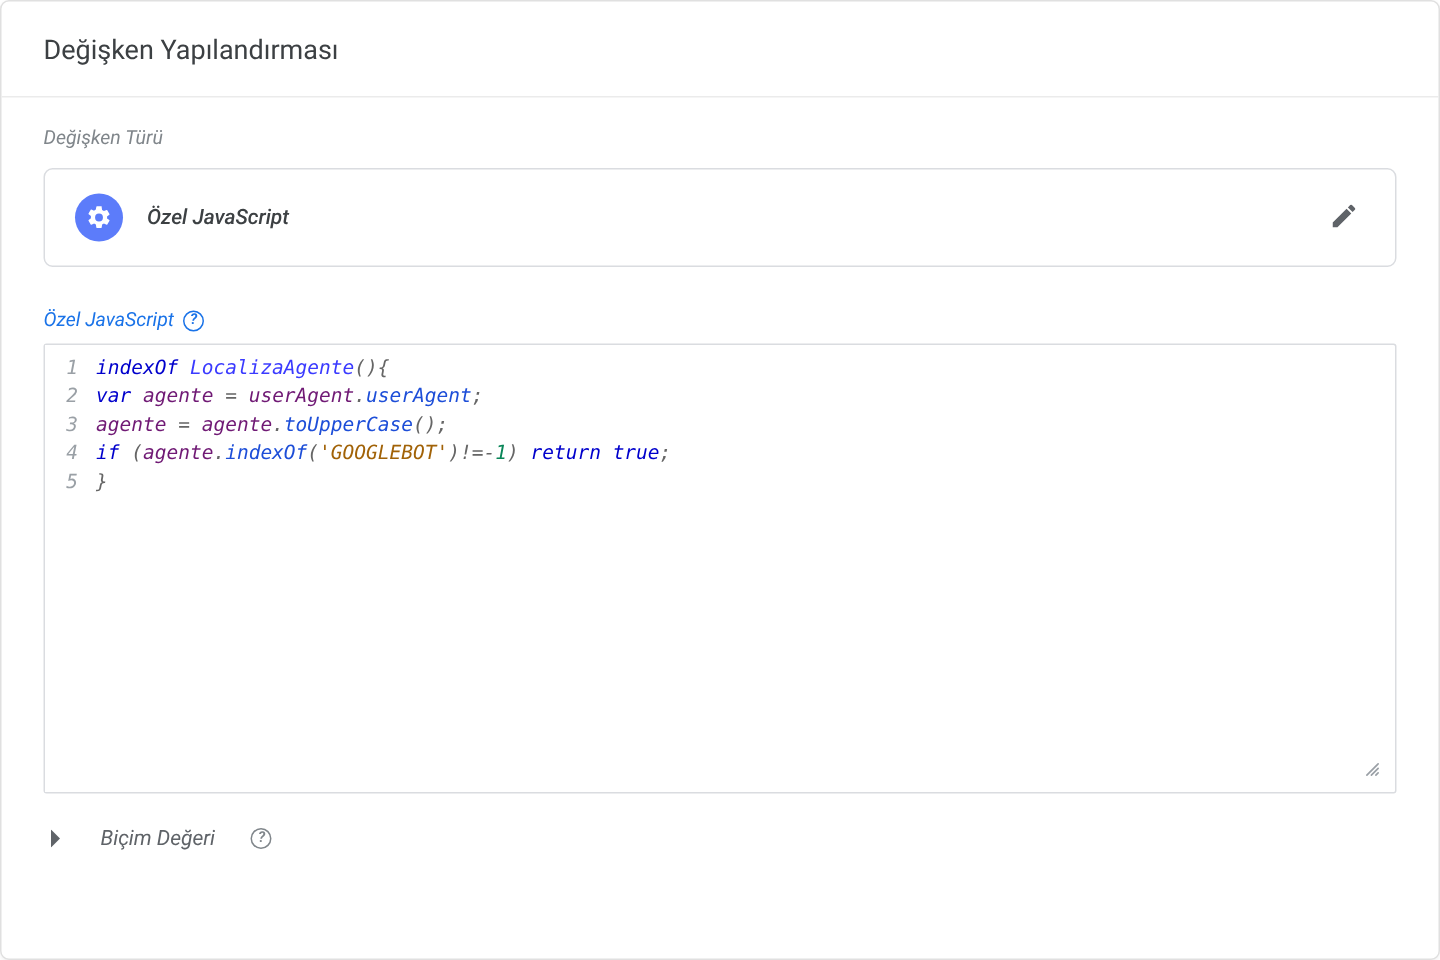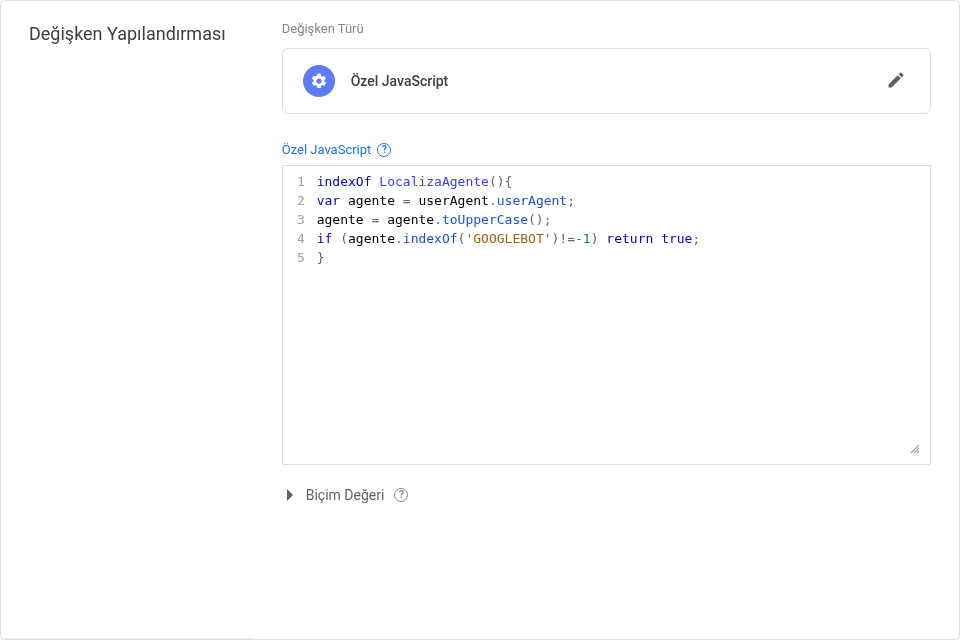--- a/index.html
+++ b/index.html
@@ -11,37 +11,38 @@
     overflow: hidden;
   }
   .panel {
     width: 960px;
     height: 640px;
     background: #fff;
     border: 1px solid #e0e0e0;
     border-radius: 6px;
     box-shadow: 0 1px 3px rgba(0,0,0,0.06);
     display: flex;
-    flex-direction: row;
+    flex-direction: column;
   }
   .panel-header {
     padding: 22px 28px 20px 28px;
     border-bottom: 1px solid #ebebeb;
   }
   .panel-title {
     font-size: 18px;
     color: #3c4043;
     font-weight: 400;
   }
   .panel-body {
     padding: 20px 28px 0 28px;
     flex: 1;
     overflow: hidden;
     display: flex;
     flex-direction: column;
+    font-style: italic;
   }
   .section-label {
     font-size: 13px;
     color: #80868b;
     margin-bottom: 12px;
   }
   .type-card {
     border: 1px solid #dadce0;
     border-radius: 6px;
     padding: 16px 20px;
@@ -120,37 +121,37 @@
   .gutter div { height: 19px; }
   .code-area {
     flex: 1;
     padding: 6px 8px 0 6px;
     white-space: pre;
     color: #333;
     overflow: hidden;
   }
   .tok-kw   { color: #0000cc; }
   .tok-fn   { color: #3b3bff; }
-  .tok-var  { color: #000000; }
+  .tok-var  { color: #701a75; }
   .tok-prop { color: #1d4ed8; }
   .tok-str  { color: #a16207; }
   .tok-num  { color: #098658; }
   .tok-punc { color: #666; }
 
   .resize-handle {
     position: absolute;
     right: 6px; bottom: 6px;
     width: 18px; height: 18px;
     color: #9aa0a6;
   }
 
   .format-row {
     display: flex;
     align-items: center;
-    gap: 10px;
+    gap: 24px;
     padding: 22px 0 18px 4px;
     cursor: pointer;
   }
   .chevron {
     width: 10px; height: 10px;
     display: inline-flex; align-items: center; justify-content: center;
   }
   .chevron svg { width: 8px; height: 12px; fill: #5f6368; }
   .format-label {
     font-size: 14px;

